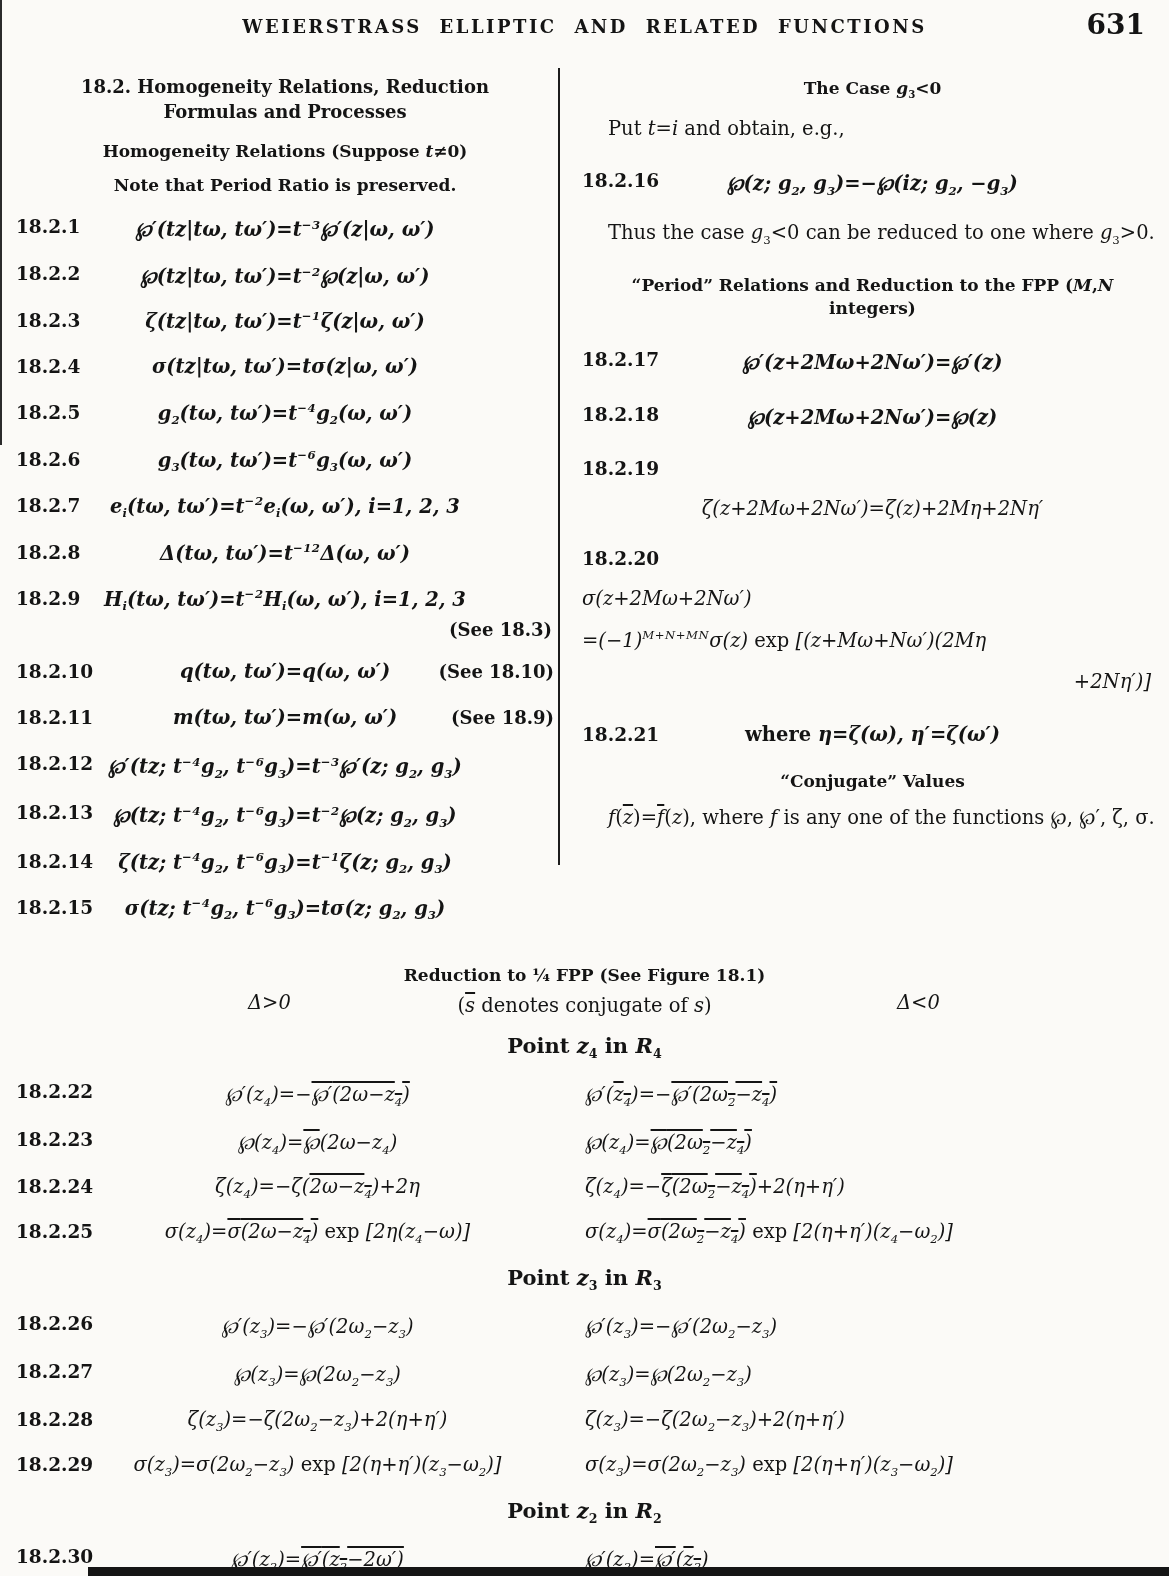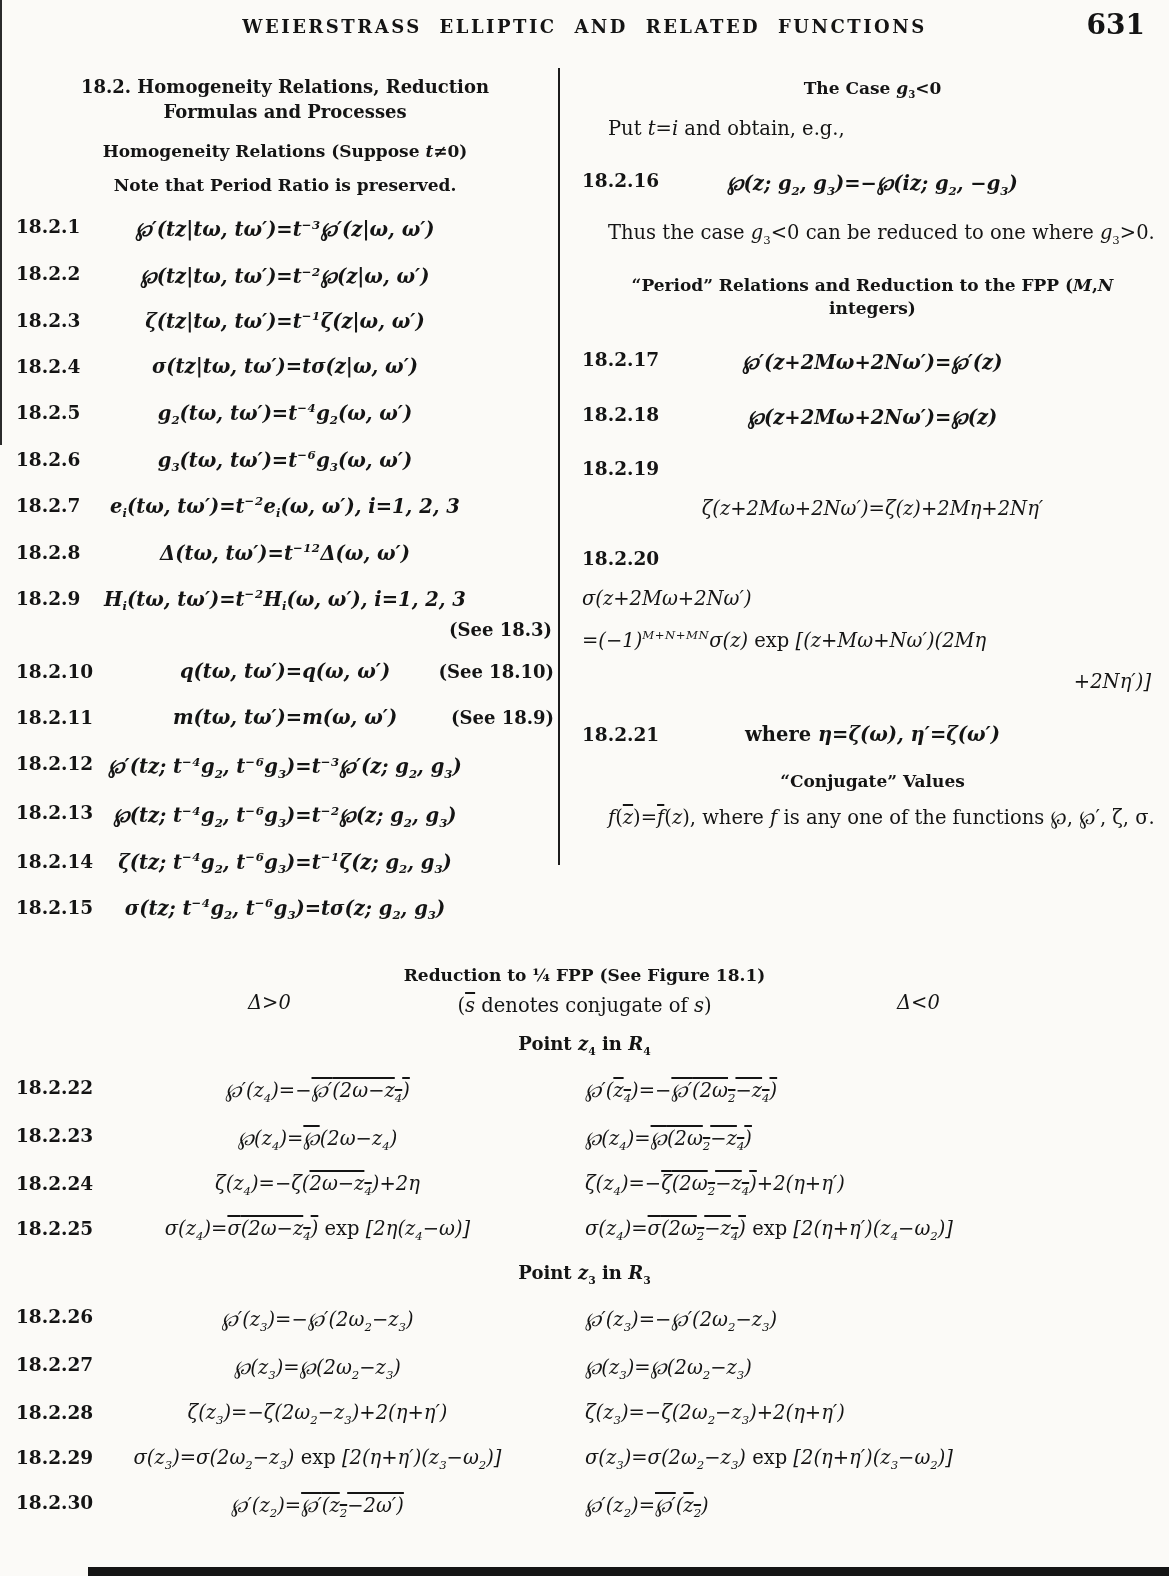--- a/index.html
+++ b/index.html
@@ -49,21 +49,21 @@
   .rc-eqline.center{text-align:center;}
   .rc-eqline.right{text-align:right;padding-right:12px;}
   .periodhead{text-align:center;font-weight:bold;font-size:17px;line-height:1.35;margin-top:26px;}
   
   .bottom{position:relative;margin-top:22px;}
   .bot-head{text-align:center;font-weight:bold;font-size:17px;}
   .bot-note{text-align:center;font-size:19.5px;margin-top:9px;}
   .delta{position:absolute;top:26px;font-size:19.5px;}
   .delta.l{left:248px;}
   .delta.r{left:897px;}
-  .grp-title{text-align:center;font-weight:bold;font-size:18px;margin:16px 0 2px 0;}
+  .grp-title{text-align:center;font-weight:bold;font-size:21px;margin:16px 0 2px 0;}
   .b-row{position:relative;display:grid;grid-template-columns:545px 1fr;align-items:center;margin:19px 0;}
   .b-num{position:absolute;left:16px;top:1px;font-weight:bold;font-size:18.5px;}
   .b-left{text-align:center;font-size:19.5px;padding-left:90px;}
   .b-right{text-align:left;font-size:19.5px;padding-left:40px;}
 </style>
 </head>
 <body>
 
 <div class="page">
   <div class="scan-edge-line"></div>
@@ -279,20 +279,21 @@
           <span class="b-right f">ζ(z<sub>3</sub>)=−ζ(2ω<sub>2</sub>−z<sub>3</sub>)+2(η+η′)</span>
         </div>
 
         <div class="b-row">
           <span class="b-num">18.2.29</span>
           <span class="b-left f">σ(z<sub>3</sub>)=σ(2ω<sub>2</sub>−z<sub>3</sub>) <r>exp</r> [2(η+η′)(z<sub>3</sub>−ω<sub>2</sub>)]</span>
           <span class="b-right f">σ(z<sub>3</sub>)=σ(2ω<sub>2</sub>−z<sub>3</sub>) <r>exp</r> [2(η+η′)(z<sub>3</sub>−ω<sub>2</sub>)]</span>
         </div>
       </div>
 
+    <div class="grp-title">Point <i>z</i><sub>2</sub> in <i>R</i><sub>2</sub></div>
     <div>
 
         <div class="b-row">
           <span class="b-num">18.2.30</span>
           <span class="b-left f">℘′(z<sub>2</sub>)=<o>℘′</o><o>(z<sub>2</sub>−2ω′)</o></span>
           <span class="b-right f">℘′(z<sub>2</sub>)=<o>℘′</o>(<o>z<sub>2</sub></o>)</span>
         </div>
 
       </div>
   </div>

